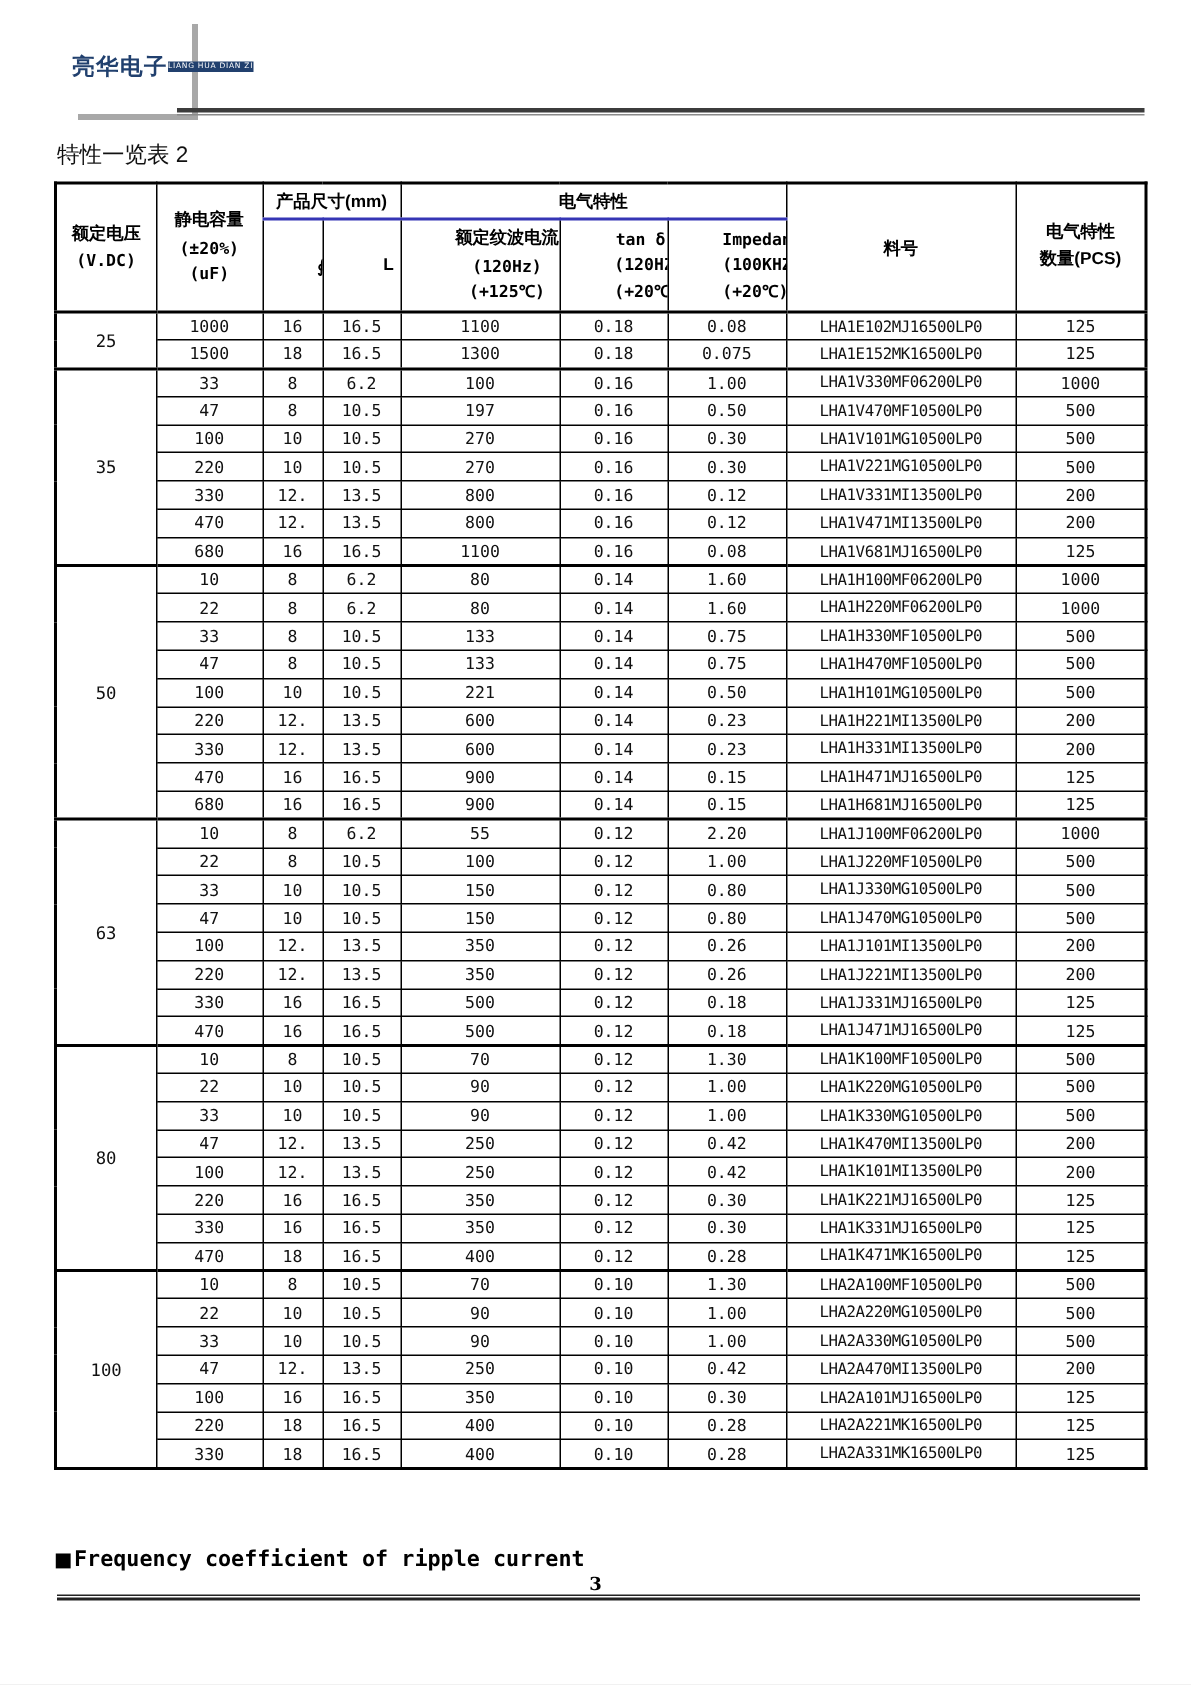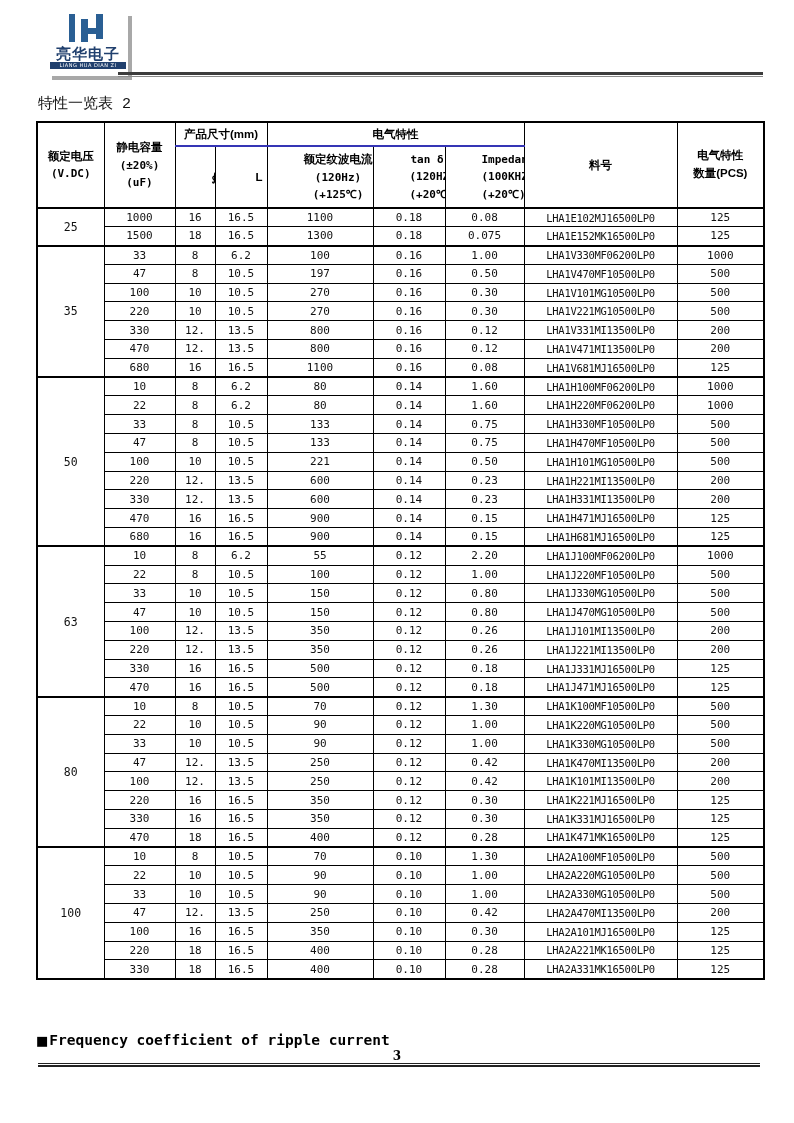--- a/index.html
+++ b/index.html
@@ -7,21 +7,21 @@
   .page {
     position:relative; width:794px; height:1123px; margin:0 auto;
     background:#ffffff; overflow:hidden;
     font-family:"Liberation Sans", sans-serif; color:#000;
   }
 
   
   .logo {
     position:absolute; left:48px; top:12px; width:80px; height:64px;
     background:#ffffff; box-shadow:4px 4px 0 #a8a8a8;
-    display:flex; flex-direction:column; align-items:center; justify-content:flex-start;
+    display:flex; flex-direction:row; align-items:center; justify-content:flex-start;
   }
   .logo-mono { margin-top:2px; }
   .logo-cn {
     font-weight:bold; font-size:15px; line-height:15px; letter-spacing:1px;
     color:#21406e; font-family:"Liberation Sans", sans-serif; white-space:nowrap;
   }
   .logo-en {
     margin-top:1px; width:76px; background:#21406e; color:#ffffff;
     font-size:5px; line-height:7px; text-align:center; letter-spacing:0.5px;
     font-family:"DejaVu Sans", sans-serif; white-space:nowrap;
@@ -33,21 +33,21 @@
     color:#1b567f; white-space:nowrap;
   }
   .header-rule {
     position:absolute; left:118px; top:72px; width:645px; height:5px;
     border-top:3px solid #3c3c3c; border-bottom:1px solid #8a8a8a;
   }
 
   
   .doc-title {
     position:absolute; left:38px; top:94px;
-    font-family:Liberation Mono, monospace; font-size:15px; color:#111;
+    font-family:Liberation Sans, sans-serif; font-size:15px; color:#111;
   }
 
   
   table.spec {
     position:absolute; left:36px; top:121px; width:727px;
     border-collapse:collapse; table-layout:fixed;
     border:2px solid #000;
   }
   table.spec th, table.spec td {
     border:1px solid #000; text-align:center; vertical-align:middle;

